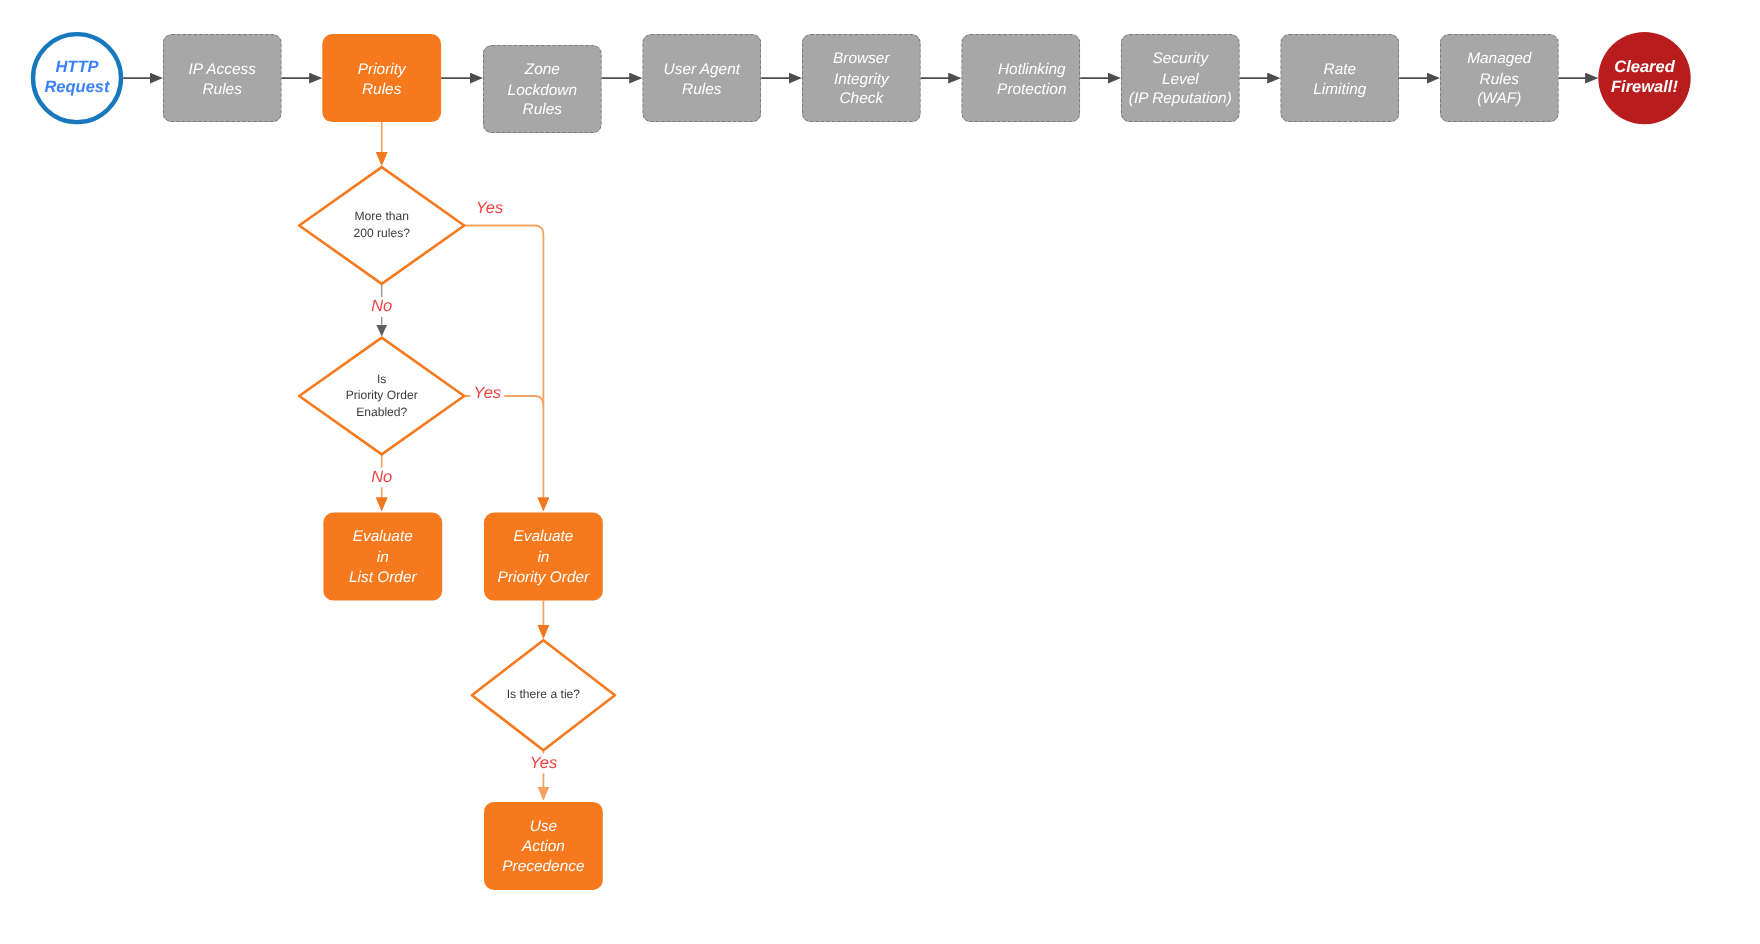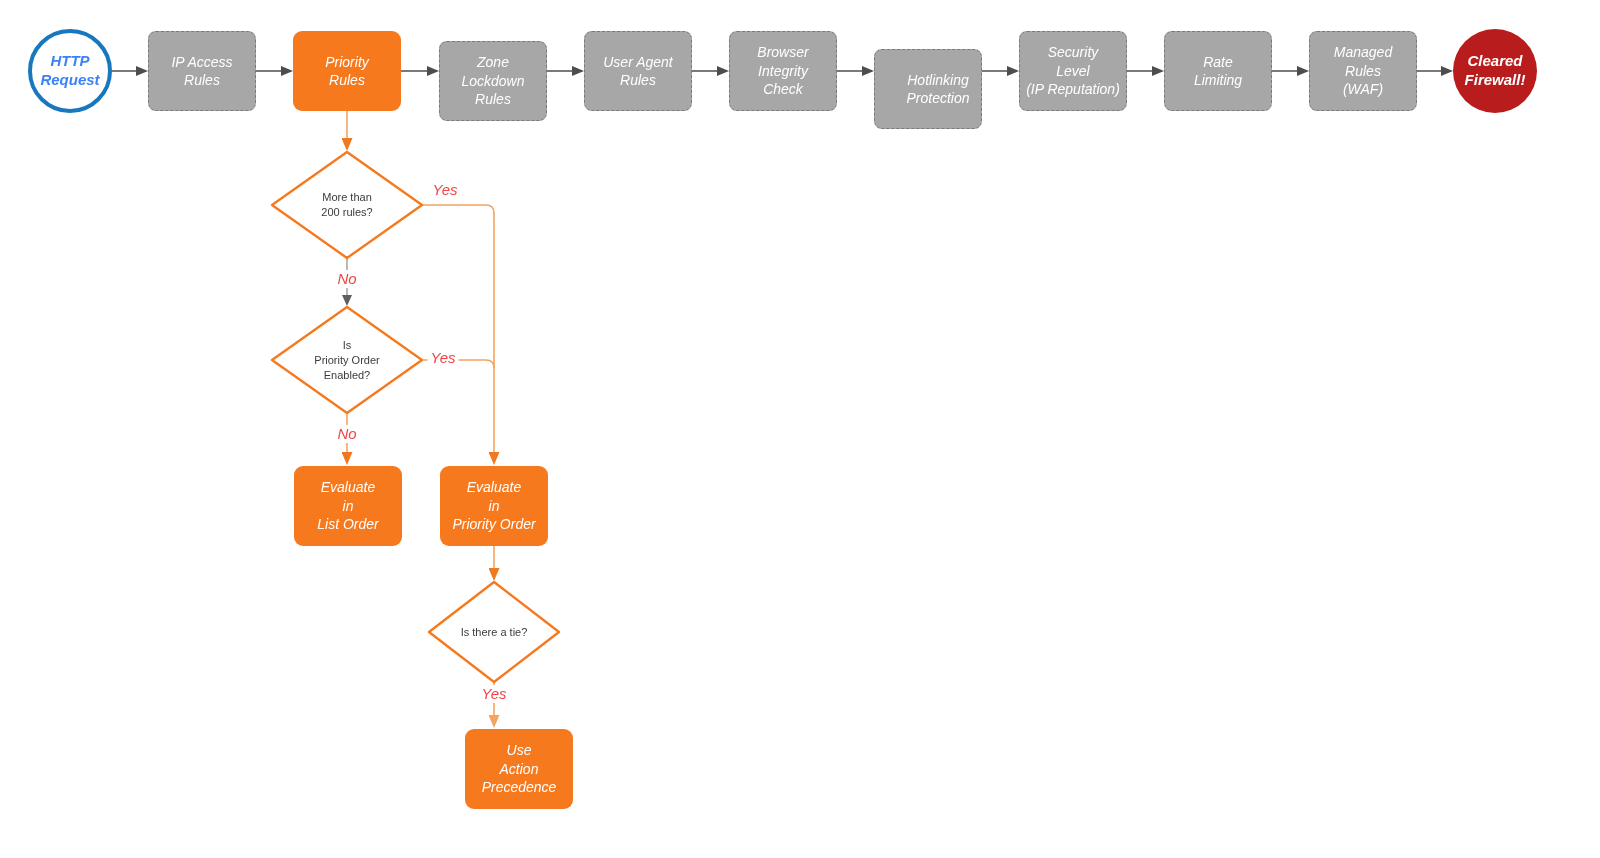--- a/index.html
+++ b/index.html
@@ -135,21 +135,21 @@
     <span class="lbl">User Agent
 Rules</span>
   </div>
 
   <div class="node box gray" style="left:729px; top:31px;">
     <span class="lbl">Browser
 Integrity
 Check</span>
   </div>
 
-  <div class="node box gray" style="left:874px; top:49px;padding-left:20px;">
+  <div class="node box gray" style="left:874px; top:31px;padding-left:20px;">
     <span class="lbl">Hotlinking
 Protection</span>
   </div>
 
   <div class="node box gray" style="left:1019px; top:31px;">
     <span class="lbl">Security
 Level
 (IP Reputation)</span>
   </div>
 
@@ -181,21 +181,21 @@
 in
 List Order</span>
   </div>
 
   <div class="node box orange" style="left:440px; top:466px;">
     <span class="lbl">Evaluate
 in
 Priority Order</span>
   </div>
 
-  <div class="node box orange" style="left:440px; top:729px;margin-left:25px;">
+  <div class="node box orange" style="left:440px; top:729px;">
     <span class="lbl">Use
 Action
 Precedence</span>
   </div>
 
   <div class="edge-label" style="left:445px; top:190px;">Yes</div>
   <div class="edge-label" style="left:347px; top:279px;">No</div>
   <div class="edge-label" style="left:443px; top:358px;">Yes</div>
   <div class="edge-label" style="left:347px; top:434px;">No</div>
   <div class="edge-label" style="left:494px; top:694px;">Yes</div>

